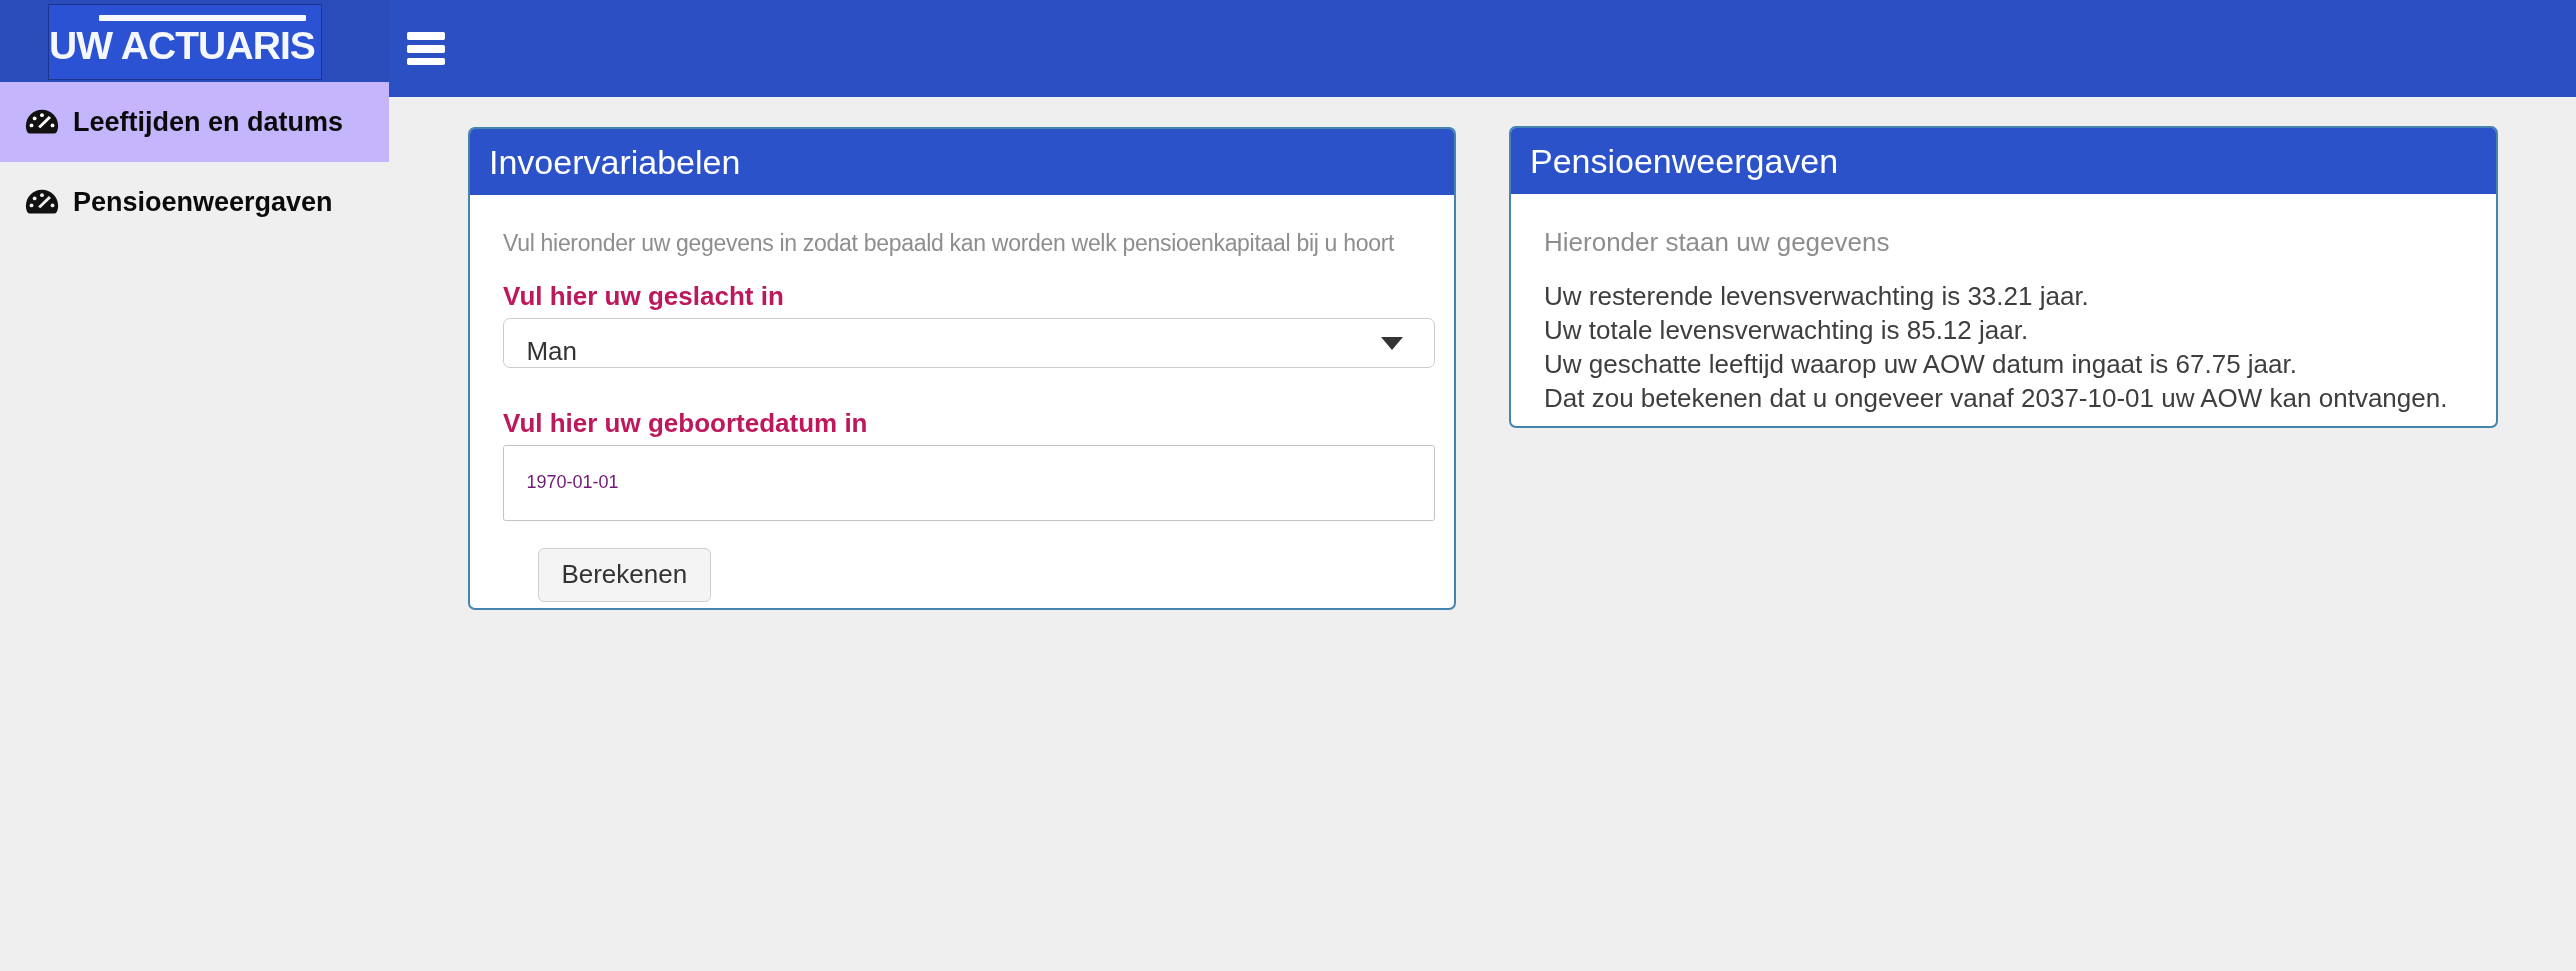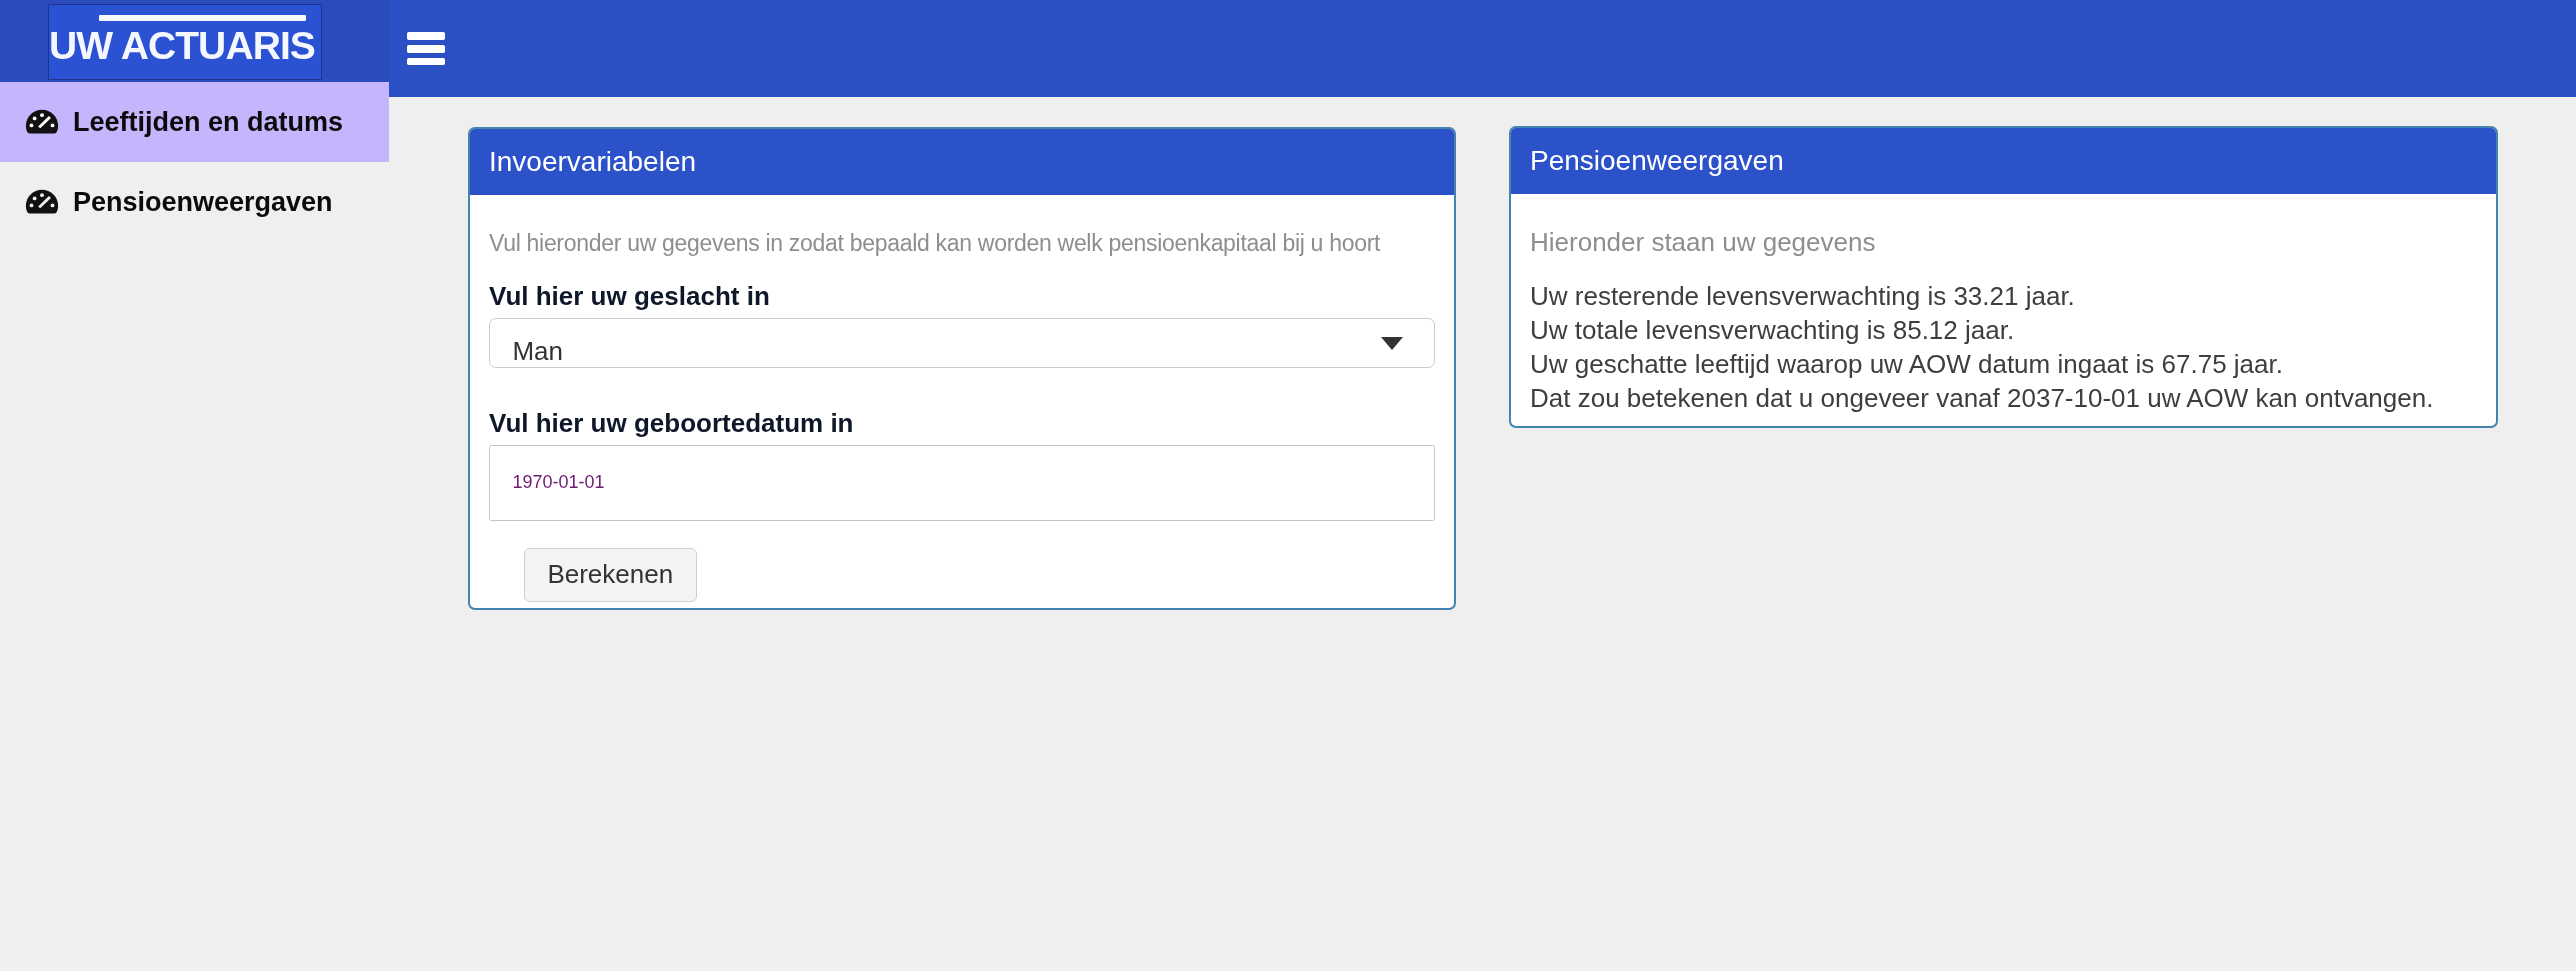--- a/index.html
+++ b/index.html
@@ -80,32 +80,32 @@
     overflow: hidden;
   }
   .box-input  { left: 468px;  top: 127px; width: 988px; height: 483px; }
   .box-output { left: 1509px; top: 126px; width: 989px; height: 302px; }
   .box-header {
     height: 66px;
     background: #2b52c8;
     display: flex; align-items: center;
     padding-left: 19px;
   }
-  .box-title { color: #ffffff; font-size: 28px; font-weight: 400; white-space: nowrap; }
-  .box-body  { padding: 33px 19px 0 19px; }
+  .box-title { color: #ffffff; font-size: 34px; font-weight: 400; white-space: nowrap; }
+  .box-body  { padding: 33px 19px 0 33px; }
 
   .description {
     color: #8e8e8e; font-size: 23px; letter-spacing: -0.3px;
     line-height: 31px; white-space: nowrap;
   }
   .box-output .description { font-size: 26px; letter-spacing: 0; }
 
   .field-label {
     display: block;
-    font-size: 26px; font-weight: 700; color: #0f172a;
+    font-size: 26px; font-weight: 700; color: #be185d;
     line-height: 31px;
   }
   .label-gender { margin-top: 22.4px; }
   .label-birthdate { margin-top: 40px; }
 
   .select-control {
     position: relative;
     margin-top: 5.2px;
     width: 100%; height: 50px;
     background: #ffffff;

